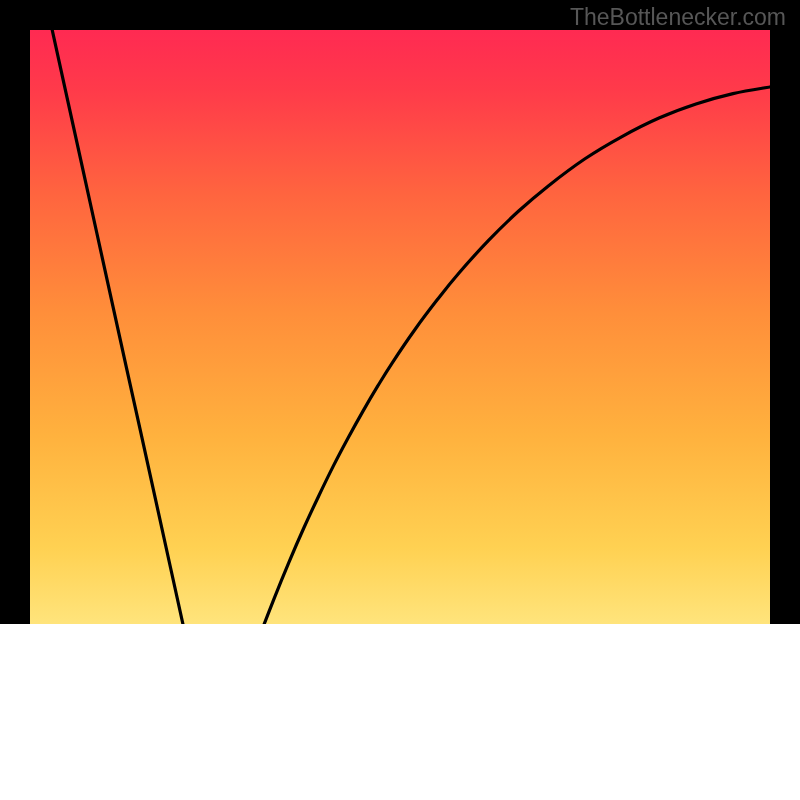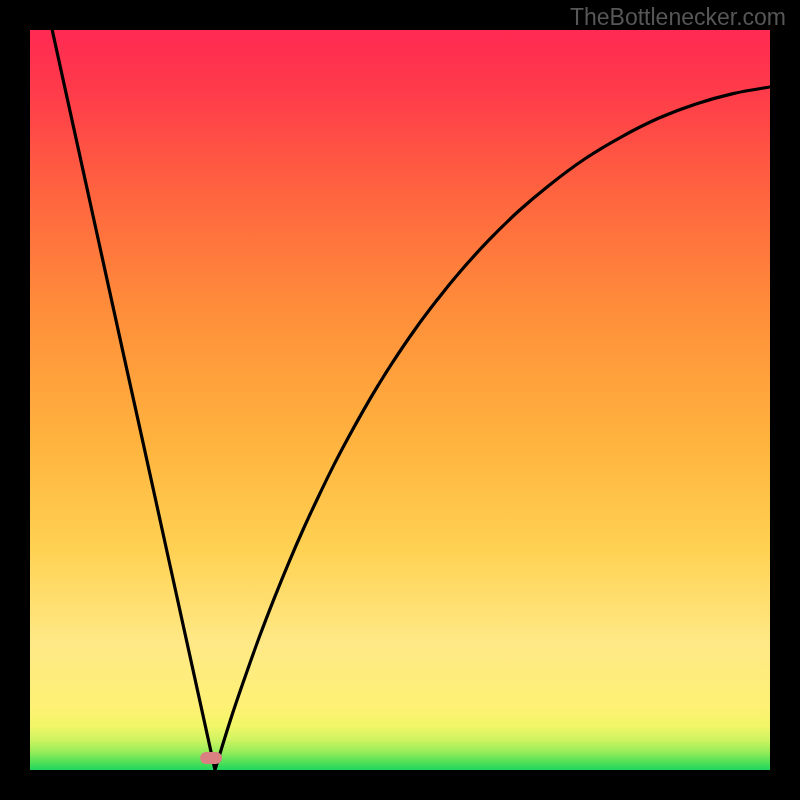--- a/index.html
+++ b/index.html
@@ -2,21 +2,21 @@
 <html><head>
 <meta charset="utf-8">
 <style>
   body {
     margin: 0;
     padding: 0;
     background: #fff;
   }
   .container {
     width: 800px;
-    height: 800px;
+    height: 624px;
     position: relative;
     background: #000;
   }
   .watermark {
     position: absolute;
     top: 4px;
     right: 14px;
     font-family: Arial, Helvetica, sans-serif;
     font-size: 23px;
     color: #575757;

